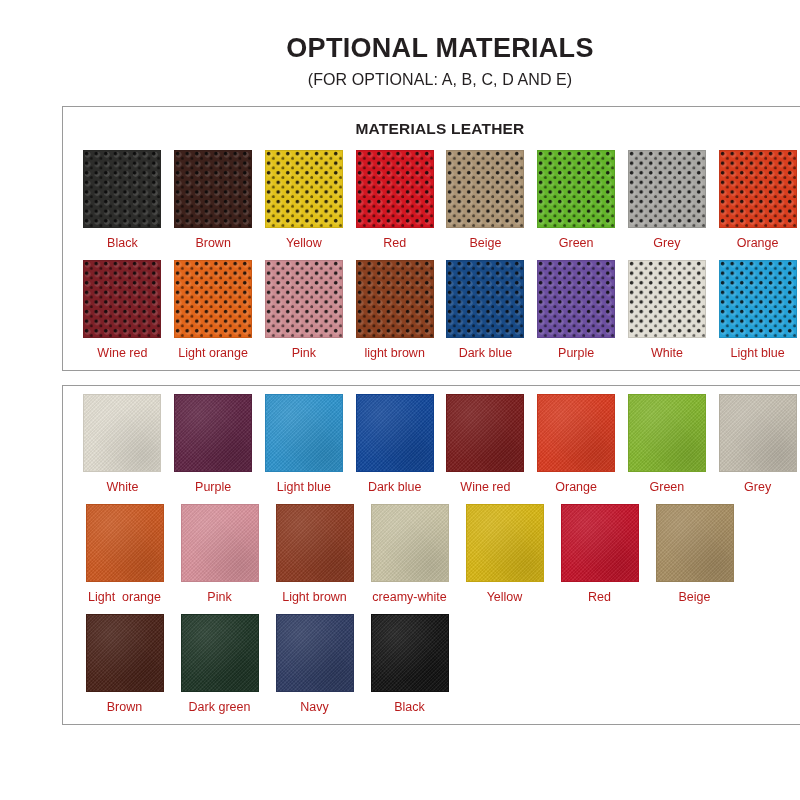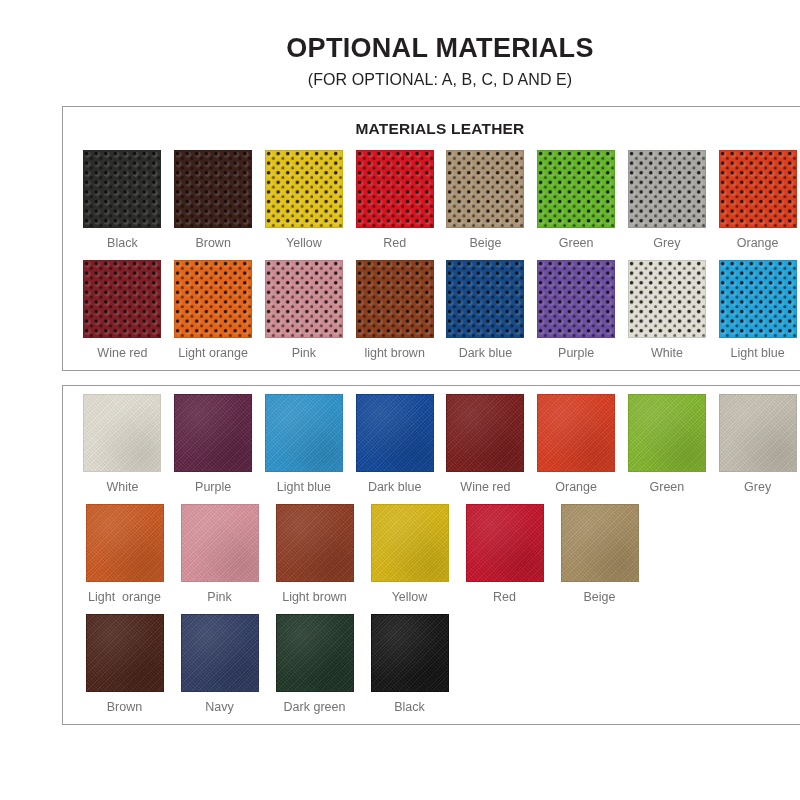--- a/index.html
+++ b/index.html
@@ -77,21 +77,21 @@
     position: relative;
     background-repeat: repeat;
   }
 
   .cell .label {
     font-size: 12.5px;
     text-align: center;
     padding-top: 8px;
     padding-bottom: 2px;
     white-space: pre;
-    color: #737373;
+    color: #b91c1c;
   }
 
   
   .swatch.perforated::before {
     content: "";
     position: absolute;
     inset: 0;
     background-image:
       radial-gradient(circle at 2.6px 2.6px, rgba(0,0,0,0.82) 1.35px, rgba(0,0,0,0.25) 1.9px, rgba(0,0,0,0) 2.3px),
       radial-gradient(circle at 2.6px 2.6px, rgba(255,255,255,0.13) 2.6px, rgba(255,255,255,0) 3.2px);
@@ -255,46 +255,50 @@
           </div>
           <div class="cell">
             <div class="swatch smooth" style="background-color: rgb(217, 146, 156);"></div>
             <div class="label">Pink</div>
           </div>
           <div class="cell">
             <div class="swatch smooth" style="background-color: rgb(142, 59, 34);"></div>
             <div class="label">Light brown</div>
           </div>
           <div class="cell">
+            <div class="swatch smooth" style="background-color: rgb(204, 198, 168);"></div>
+            <div class="label">creamy-white</div>
+          </div>
+          <div class="cell">
             <div class="swatch smooth" style="background-color: rgb(216, 183, 20);"></div>
             <div class="label">Yellow</div>
           </div>
           <div class="cell">
             <div class="swatch smooth" style="background-color: rgb(196, 19, 42);"></div>
             <div class="label">Red</div>
           </div>
           <div class="cell">
             <div class="swatch smooth" style="background-color: rgb(168, 143, 99);"></div>
             <div class="label">Beige</div>
           </div>
         </div>
         <div class="row">
           <div class="cell">
             <div class="swatch smooth" style="background-color: rgb(74, 34, 24);"></div>
             <div class="label">Brown</div>
           </div>
           <div class="cell">
+            <div class="swatch smooth" style="background-color: rgb(30, 53, 38);"></div>
+            <div class="label">Dark green</div>
+          </div>
+          <div class="cell">
             <div class="swatch smooth" style="background-color: rgb(47, 60, 99);"></div>
             <div class="label">Navy</div>
           </div>
           <div class="cell">
-            <div class="swatch smooth" style="background-color: rgb(30, 53, 38);"></div>
-            <div class="label">Dark green</div>
-          </div>
-          <div class="cell">
             <div class="swatch smooth" style="background-color: rgb(20, 20, 20);"></div>
             <div class="label">Black</div>
           </div>
         </div>
       </div>
   </section>
 
 </div>
 
 </body></html>

